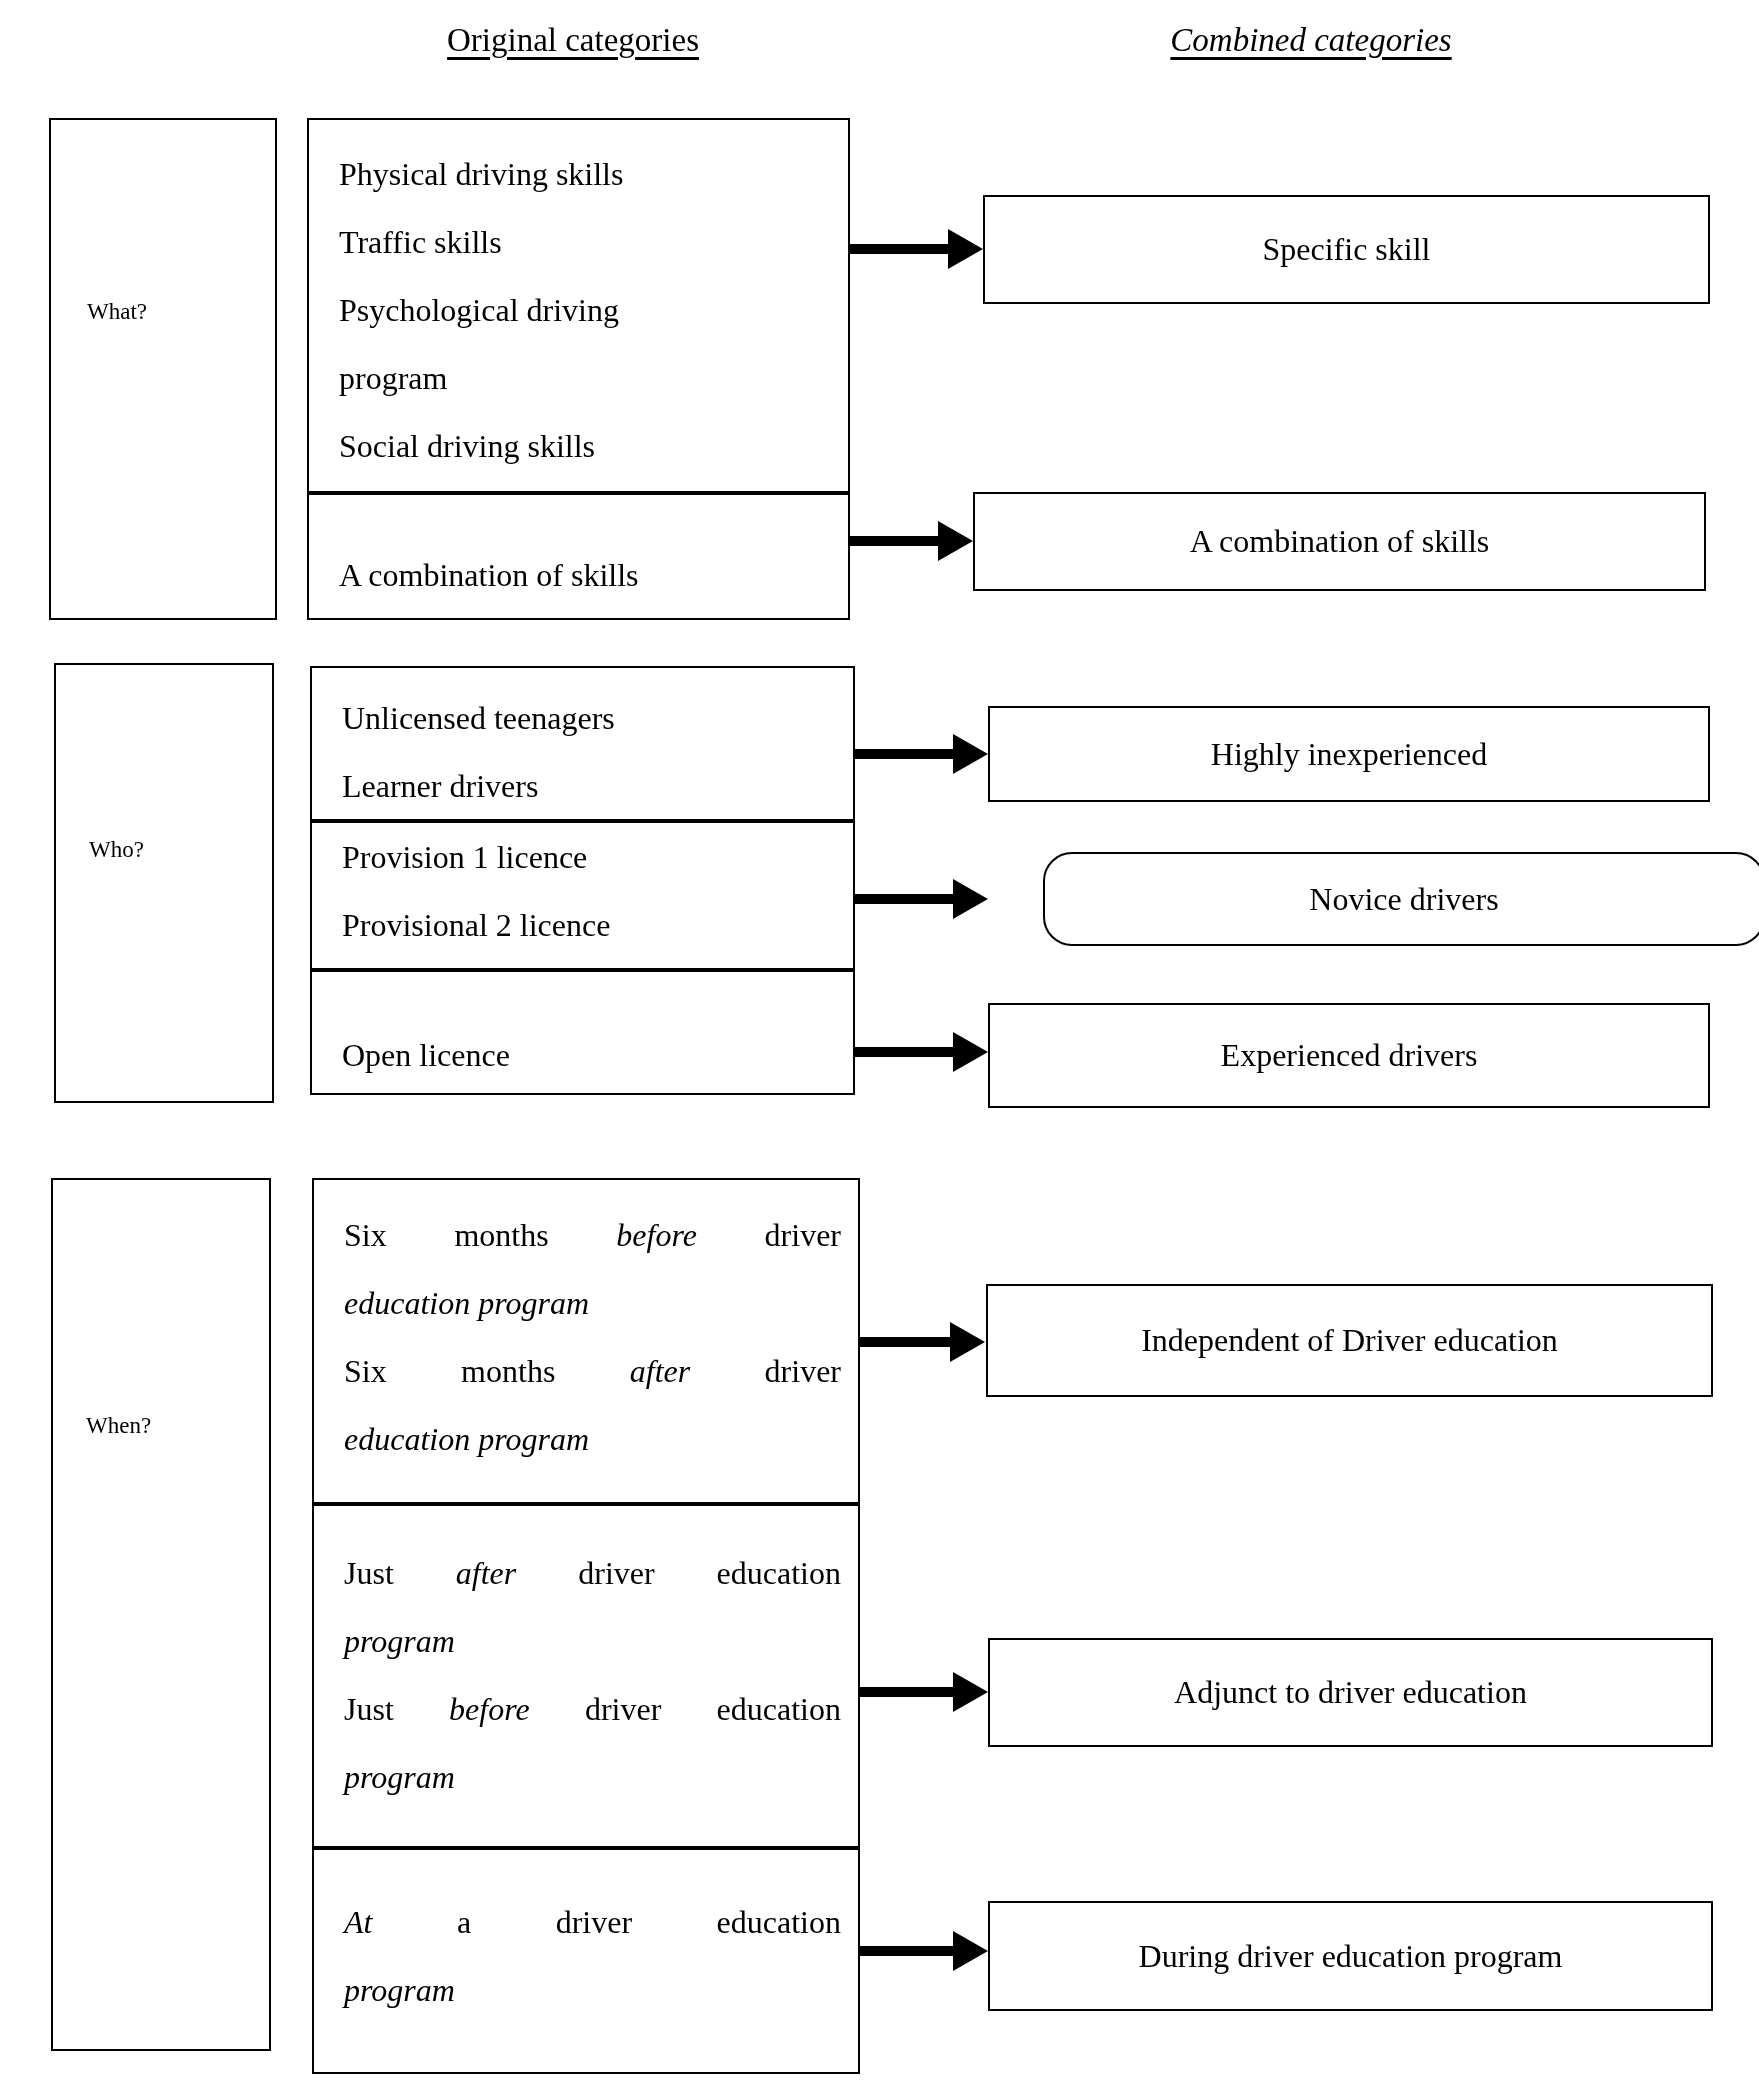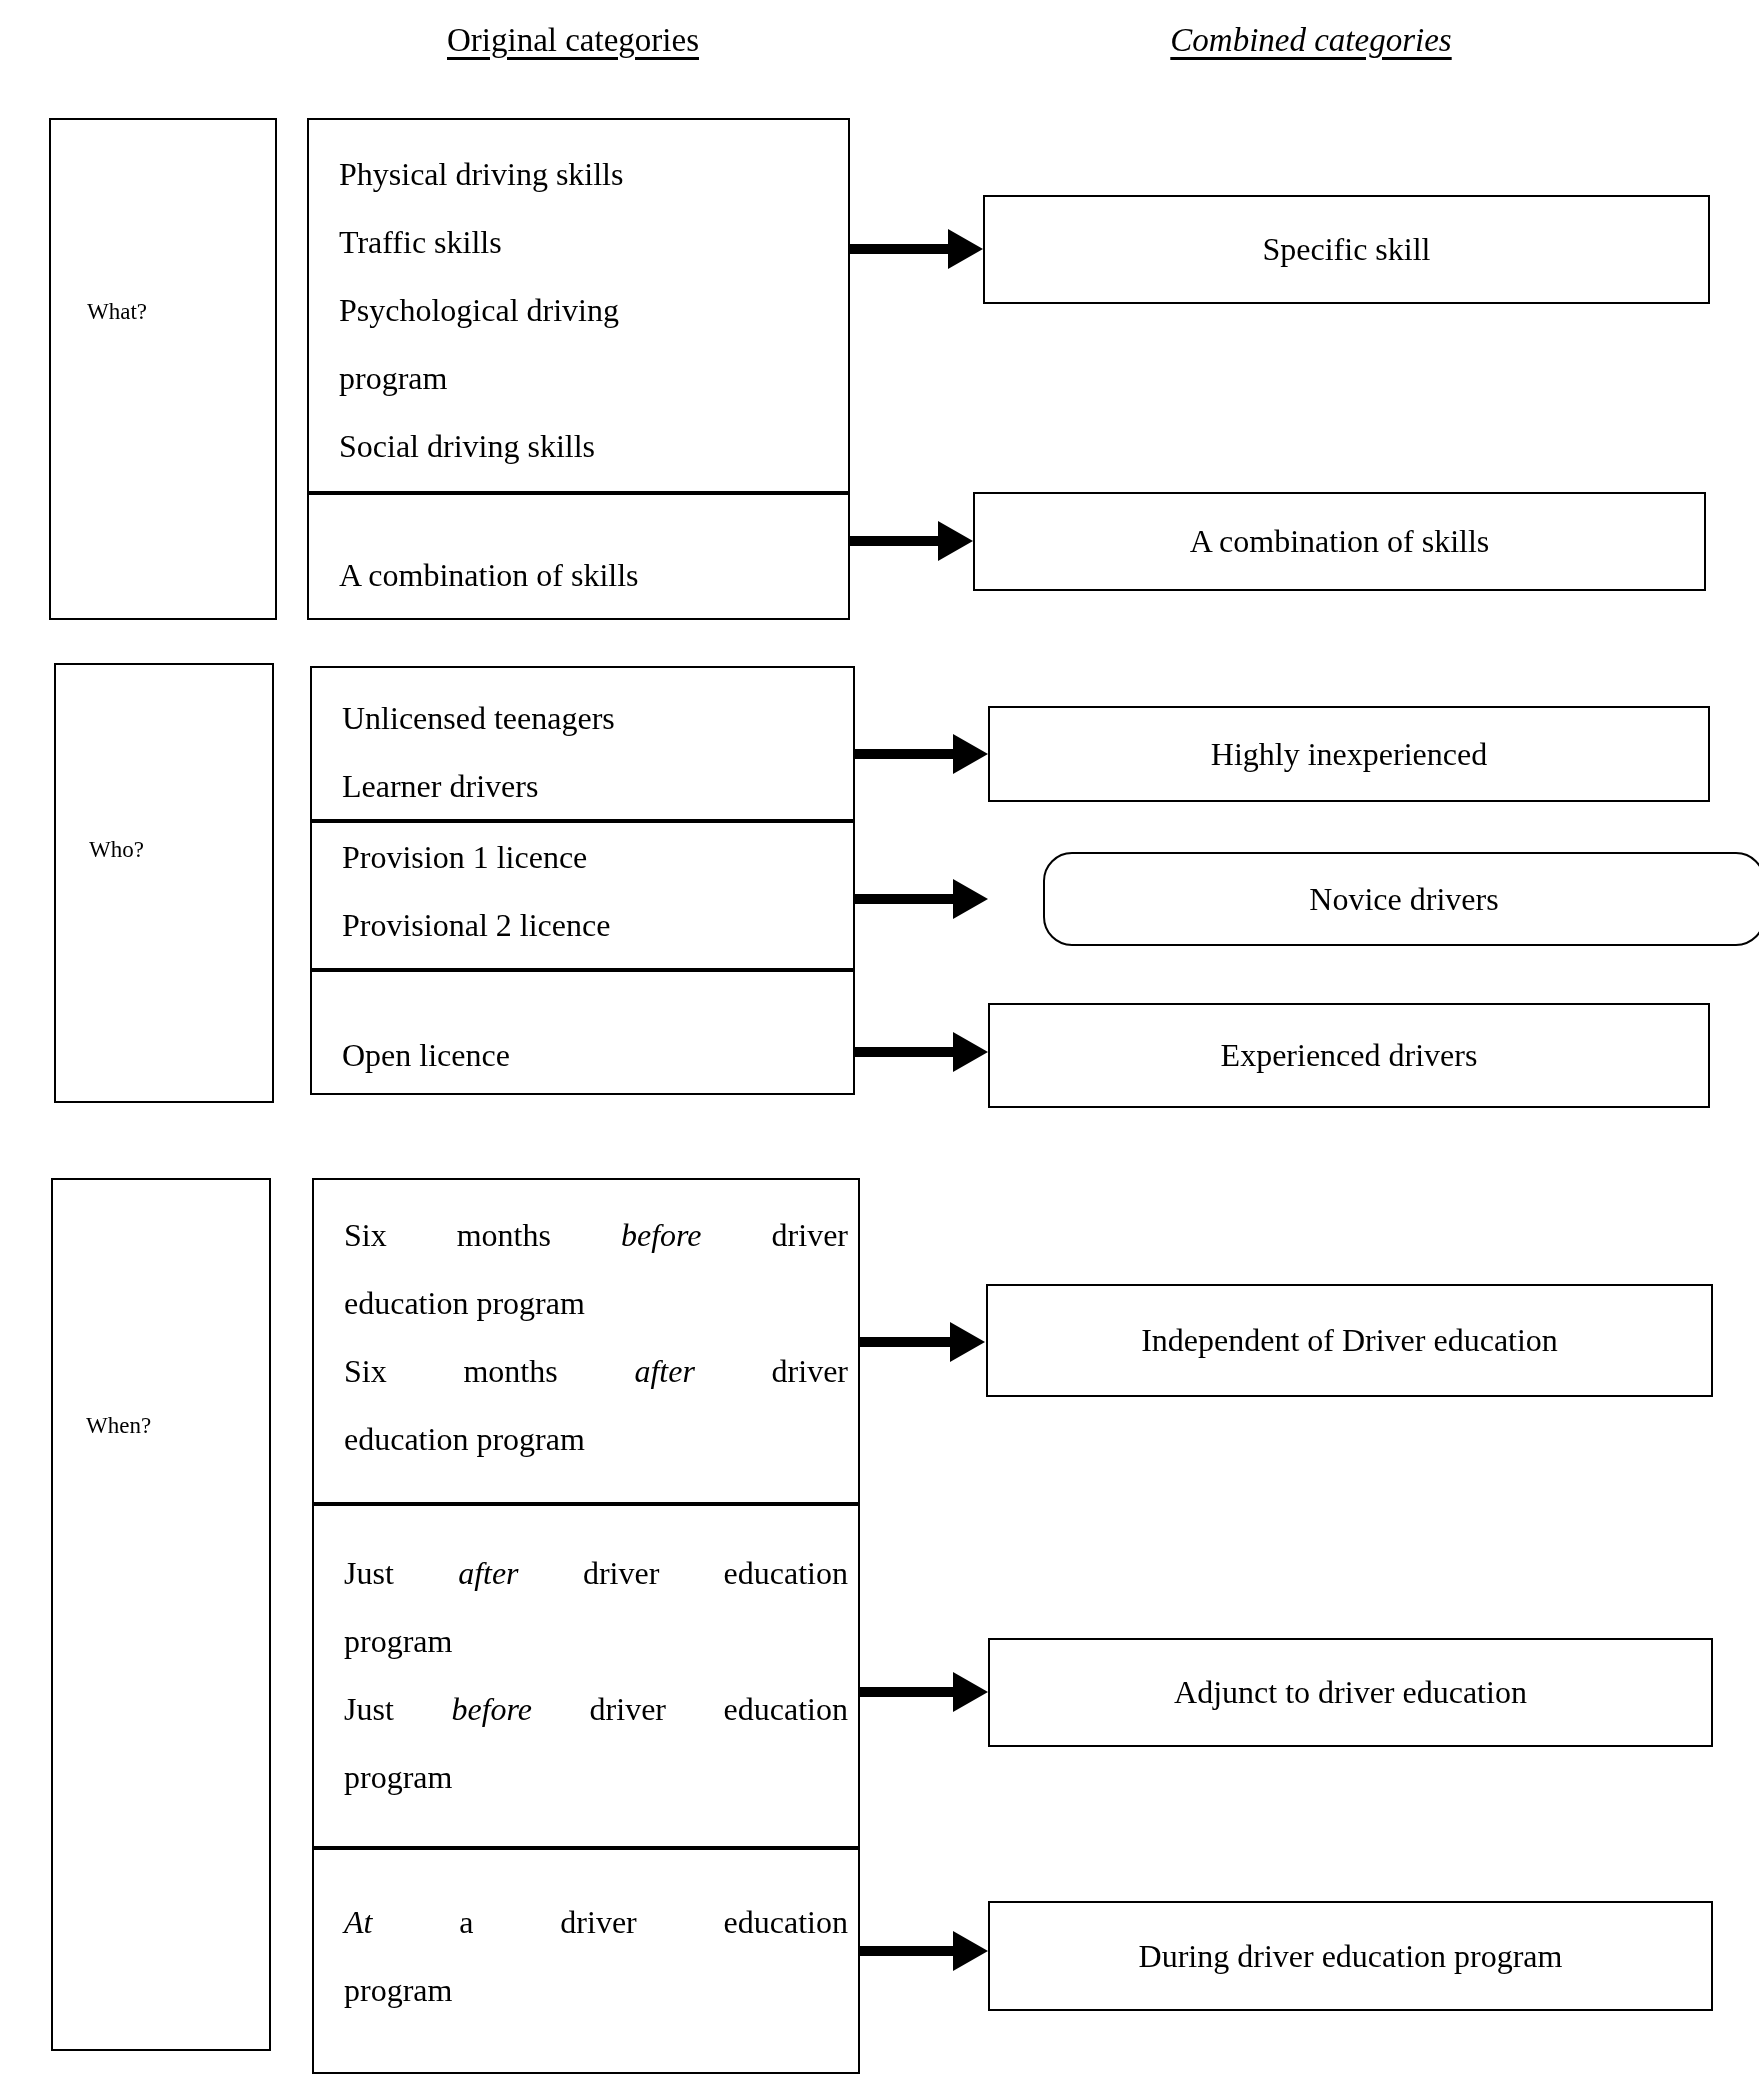--- a/index.html
+++ b/index.html
@@ -12,24 +12,24 @@
   .canvas { position: relative; width: 1759px; height: 2097px; background: #fff; overflow: hidden; }
 
   .hdr { position: absolute; width: 430px; font-size: 33px; text-align: center;
          text-decoration: underline; text-underline-offset: 6.1px; }
   .hdr-comb { font-style: italic; }
 
   .box { position: absolute; border: 2.6px solid #000; background: #fff; }
 
   .label-text { font-size: 23px; }
 
-  .sec { padding-left: 30px; padding-right: 10px; overflow: hidden; }
+  .sec { padding-left: 30px; padding-right: 17px; overflow: hidden; }
   .sec-div { border-top: 4.6px solid #000; }
   .line { line-height: 68px; white-space: nowrap; }
-  .rich { white-space: normal; }
+  .rich { white-space: normal; font-style: italic; }
   .stretch { white-space: normal; text-align: justify; text-align-last: justify; }
   .it { font-style: italic; }
 
   .target-box { display: flex; align-items: center; justify-content: center; text-align: center; }
 
   .arrow { position: absolute; height: 0; }
   .arrow-shaft { position: absolute; left: 0; right: 31px; top: -4.6px; height: 9.2px; background: #000; }
   .arrow-head { position: absolute; right: 0; top: -20.5px; width: 0; height: 0;
                 border-top: 20.5px solid transparent; border-bottom: 20.5px solid transparent;
                 border-left: 35px solid #000; }

